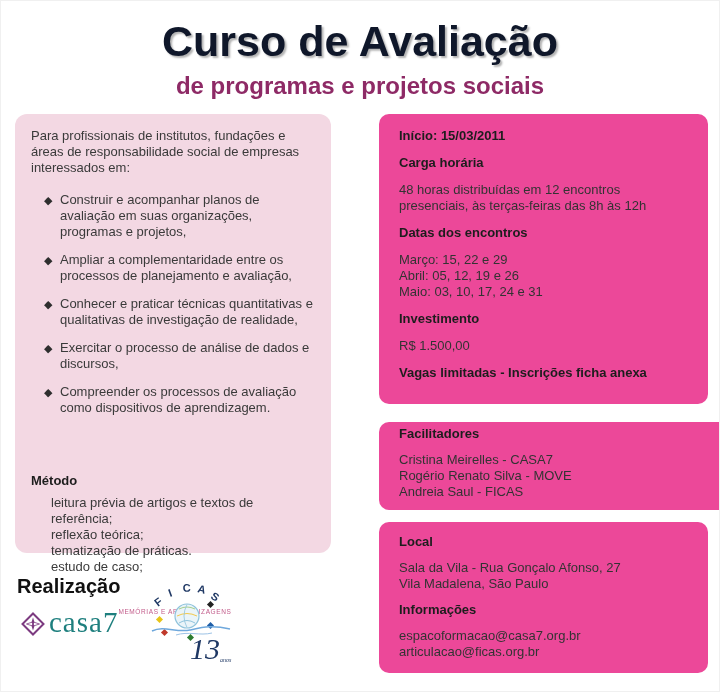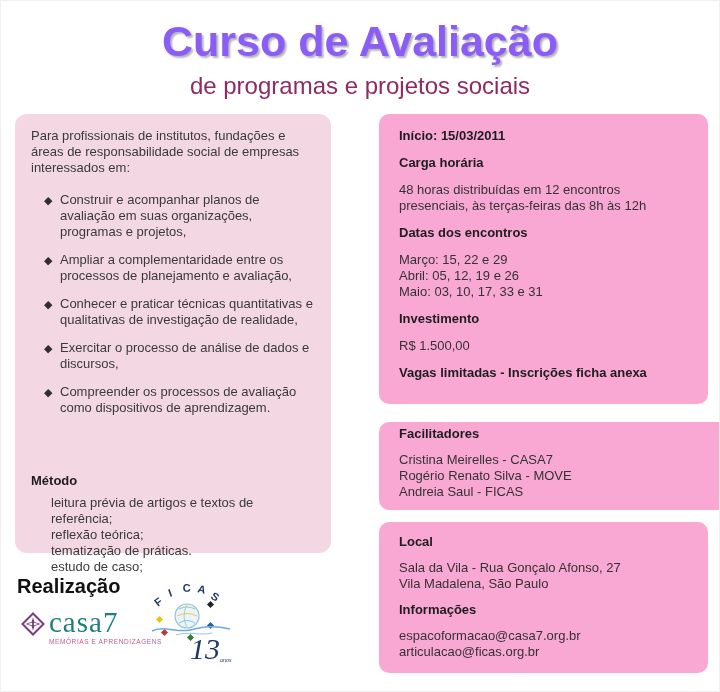--- a/index.html
+++ b/index.html
@@ -4,30 +4,30 @@
 <style>
   * { margin:0; padding:0; box-sizing:border-box; }
   html,body { background:#ffffff; }
   .page {
     position:relative; width:720px; height:692px; background:#ffffff;
     font-family:"Liberation Sans", sans-serif; color:#3a3a3a; overflow:hidden;
     border:1px solid #f0f0f0;
   }
   .title {
     position:absolute; top:16px; left:0; width:100%; text-align:center;
-    font-size:43px; font-weight:bold; color:#8b5cf6;
+    font-size:43px; font-weight:bold; color:#0f172a;
     text-shadow:2px 2px 2px #b3b3b3; letter-spacing:0px;
   }
   .subtitle {
     position:absolute; top:71px; left:0; width:100%; text-align:center;
-    font-size:24px; font-weight:normal; color:#8E2A66;
+    font-size:24px; font-weight:bold; color:#8E2A66;
   }
   .panel { position:absolute; font-size:13px; line-height:16px; }
   .pink  { background:#F3D8E3; border-radius:12px; }
-  .blue  { background:#f9a8d4; border-radius:10px; }
+  .blue  { background:#ec4899; border-radius:10px; }
 
   .audience-box { left:14px; top:113px; width:316px; height:397px; padding:14px 16px; }
   .audience-intro { margin-bottom:16px; }
   .bullet-row { display:flex; margin-bottom:12px; padding-left:13px; }
   .bullet-glyph { width:16px; flex:0 0 16px; font-size:11px; line-height:16px; color:#2e2e2e; }
   .bullet-text { flex:1; }
 
   .metodo-box { left:14px; top:462px; width:316px; height:90px; padding:10px 16px; }
   .box-head { font-weight:bold; color:#1d1d1d; }
   .metodo-items { margin-top:6px; margin-left:20px; }
@@ -36,21 +36,21 @@
   .details-box .gap { margin-bottom:11px; }
   .facilitadores-box { left:378px; top:421px; width:389px; height:88px; padding:4px 20px; color:#333; }
   .facilitadores-box .gap { margin-bottom:10px; }
   .local-box { left:378px; top:521px; width:329px; height:151px; padding:12px 20px; color:#333; }
   .local-box .gap { margin-bottom:10px; }
 
   .realizacao { position:absolute; left:16px; top:574px; font-size:20px; font-weight:bold; color:#111; }
 
   .casa7-logo { position:absolute; left:20px; top:606px; display:flex; align-items:flex-start; }
   .casa7-diamond { width:24px; height:24px; margin-top:5px; margin-right:4px; }
-  .casa7-textcol { display:flex; flex-direction:column; }
+  .casa7-textcol { display:flex; }
   .casa7-name { font-family:"Liberation Serif", serif; font-size:29px; line-height:30px; color:#1E7F7E; letter-spacing:1px; }
   .casa7-tagline { font-size:6.5px; letter-spacing:0.6px; color:#C25B8A; margin-top:1px; }
 
   .ficas-logo { position:absolute; left:145px; top:582px; width:90px; height:90px; }
 </style>
 </head>
 <body>
 
 <div class="page">
 
@@ -91,21 +91,21 @@
     </div>
   </div>
 
   <div class="panel blue details-box">
     <div class="box-head gap">Início: 15/03/2011</div>
     <div class="box-head gap">Carga horária</div>
     <div class="gap">48 horas distribuídas em 12 encontros presenciais, às terças-feiras das 8h às 12h</div>
     <div class="box-head gap">Datas dos encontros</div>
     <div>Março: 15, 22 e 29</div>
     <div>Abril: 05, 12, 19 e 26</div>
-    <div class="gap">Maio: 03, 10, 17, 33 e 31</div>
+    <div class="gap">Maio: 03, 10, 17, 24 e 31</div>
     <div class="box-head gap">Investimento</div>
     <div class="gap">R$ 1.500,00</div>
     <div class="box-head">Vagas limitadas - Inscrições ficha anexa</div>
   </div>
 
   <div class="panel blue facilitadores-box">
     <div class="box-head gap">Facilitadores</div>
     <div>Cristina Meirelles - CASA7</div>
     <div>Rogério Renato Silva - MOVE</div>
     <div>Andreia Saul - FICAS</div>

